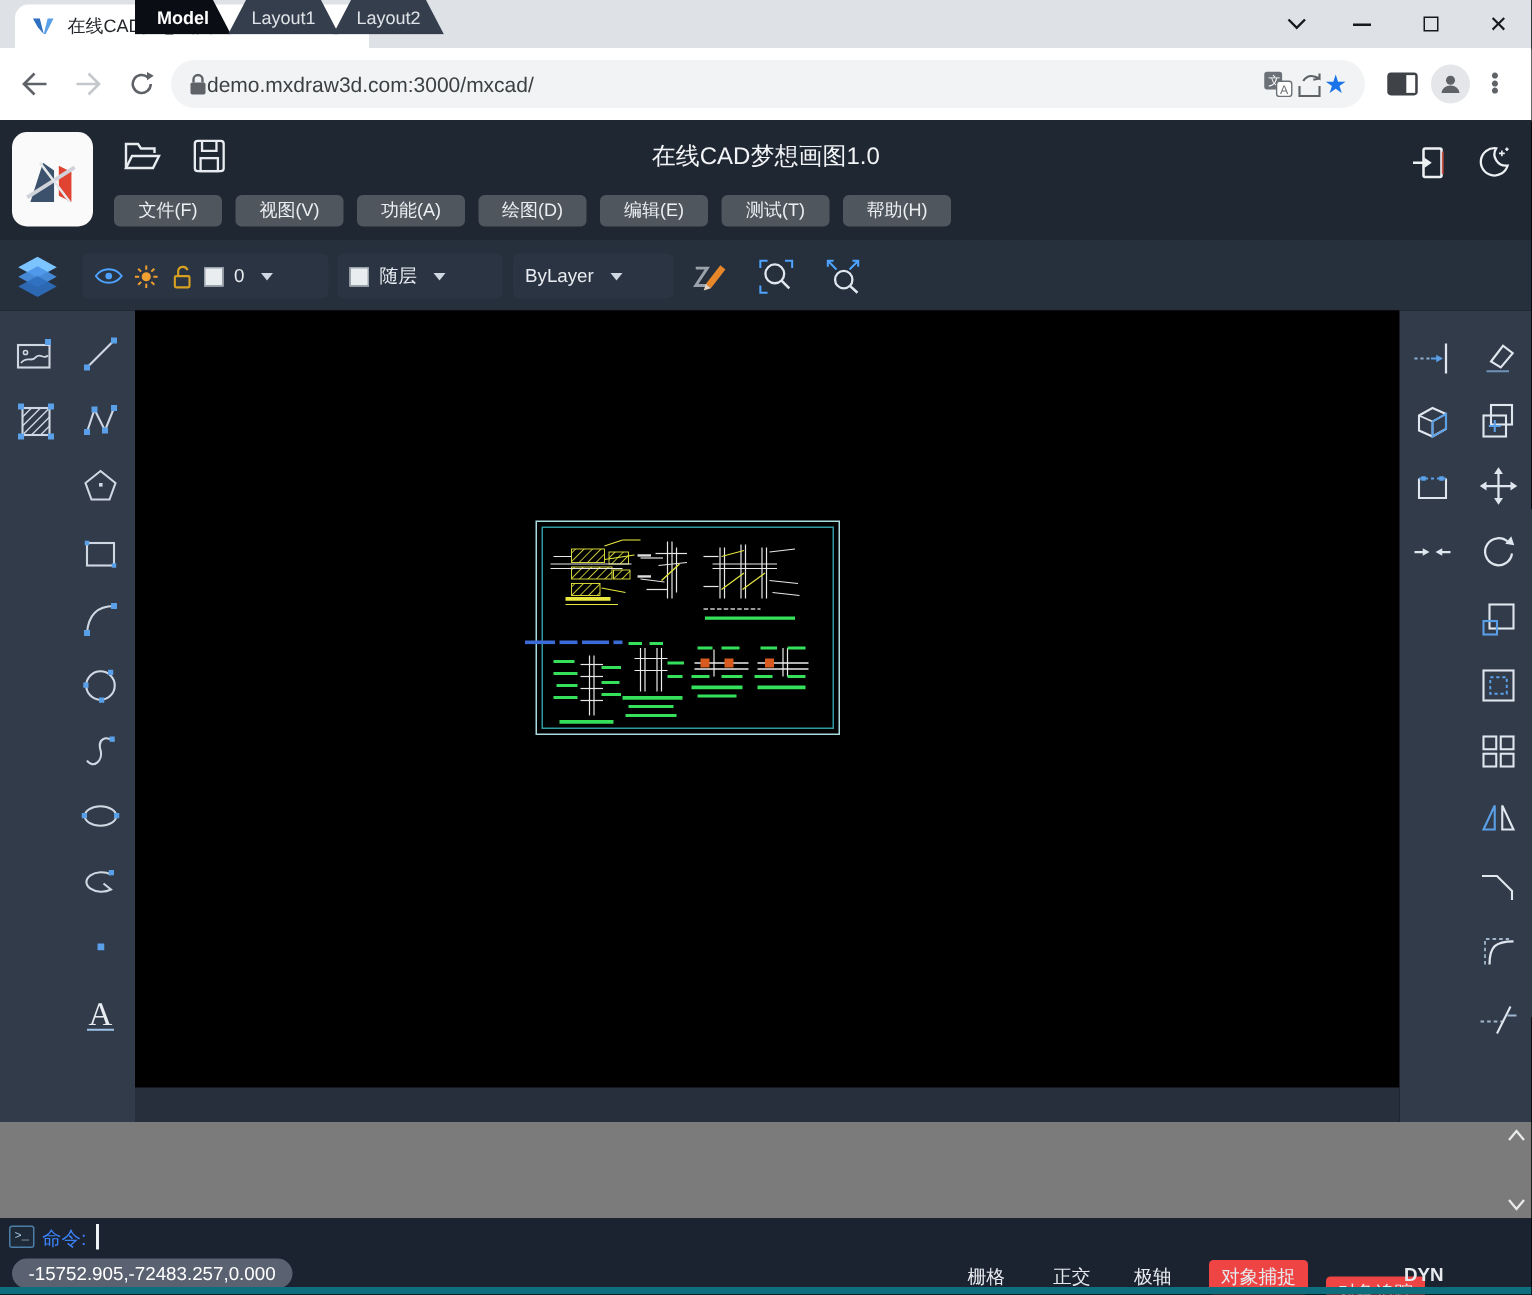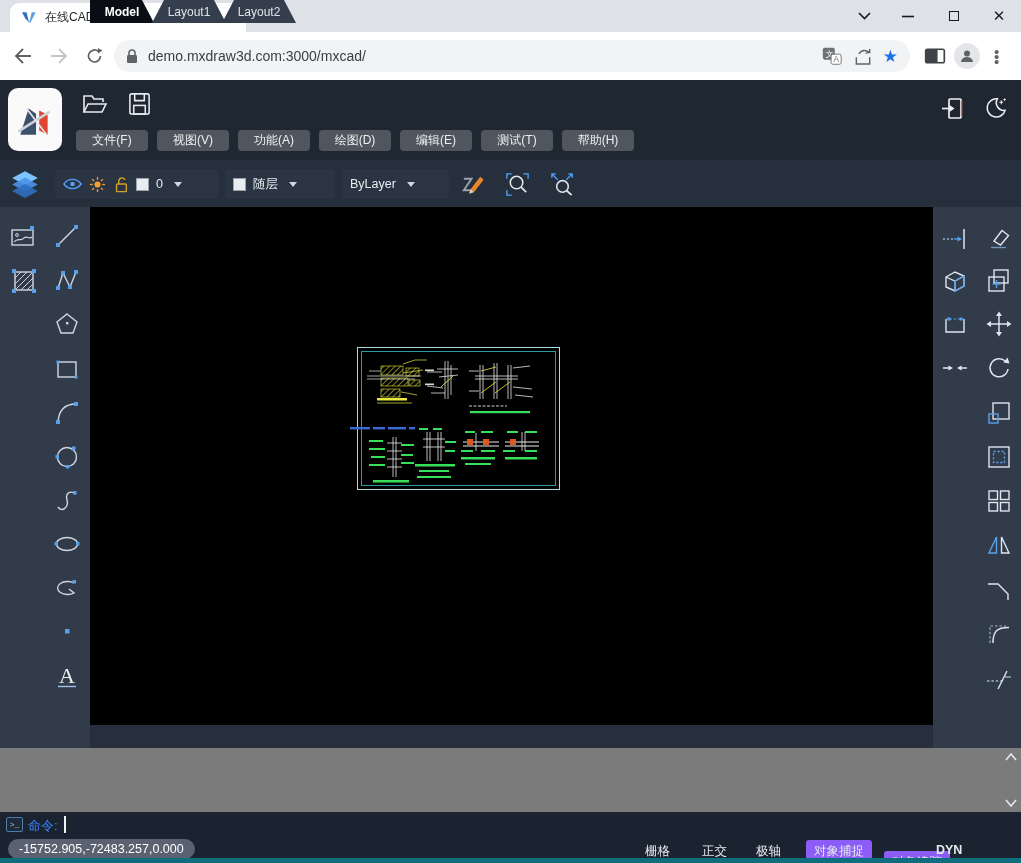--- a/index.html
+++ b/index.html
@@ -17,21 +17,21 @@
   .newtab { position:absolute; left:258px; top:4px; width:26px; height:26px; color:#444;
     font-size:19px; display:flex; align-items:center; justify-content:center; }
   .winctl { position:absolute; top:0; height:32px; display:flex; align-items:center;
     justify-content:center; color:#17191c; }
   .max-box { width:10px; height:10px; border:1.4px solid #17191c; }
 
   .addressbar { position:absolute; left:0; top:32px; width:1021px; height:48px; background:#fff;
     box-shadow:0 1px 0 #dadce0; }
   .nav-ico { position:absolute; top:50%; transform:translateY(-50%); display:flex; align-items:center; }
   .urlfield { position:absolute; left:114px; top:8px; width:796px; height:32px; background:#f1f3f4;
-    border-radius:16px; display:flex; align-items:center; padding:0 12px; gap:10px; }
+    border-radius:16px; display:flex; align-items:center; padding:0 12px; }
   .url-text { font-size:14px; color:#3c4043; flex:1; }
   .star { color:#1a73e8; font-size:17px; }
   .avatar-circle { width:26px; height:26px; border-radius:50%; background:#e4e6e9;
     display:flex; align-items:center; justify-content:center; }
   .kebab { color:#5f6368; font-size:15px; letter-spacing:0; line-height:5px; }
 
   
   .appheader { position:absolute; left:0; top:80px; width:1021px; height:80px; background:#1f2733; }
   .logo-card { position:absolute; left:8px; top:88px; width:54px; height:63px; background:#fafafa;
     border-radius:10px; display:flex; align-items:center; justify-content:center; }
@@ -72,21 +72,21 @@
   .hist-arrow { position:absolute; right:4px; width:12px; height:10px; }
   .statusbar { position:absolute; left:0; top:812px; width:1021px; height:51px; background:#1b2230; }
   .cmd-ico { position:absolute; left:6px; top:5px; width:17px; height:15px; background:#1f2a38;
     border:1px solid #4d7ea8; border-radius:2px; color:#a8c8e4; font-size:8px; line-height:13px;
     text-align:center; font-family:"Liberation Mono", monospace; }
   .cmd-label { position:absolute; left:28px; top:5px; color:#3b82f6; font-size:13px; }
   .cmd-cursor { position:absolute; left:64px; top:4px; width:1.5px; height:17px; background:#f0f3f6; }
   .coords { position:absolute; left:8px; top:27px; background:#5a6170; border-radius:10px;
     color:#ffffff; font-size:12.5px; padding:3px 11px; }
   .toggle { position:absolute; top:31px; color:#e6eaee; font-size:12.5px; cursor:pointer; }
-  .toggle.active { background:#8b5cf6; border-radius:3px; padding:3px 8px; top:28px; }
+  .toggle.active { background:#ef4444; border-radius:3px; padding:3px 8px; top:28px; }
   .dyn { font-weight:bold; }
   .tealbar { position:absolute; left:0; top:858px; width:1021px; height:5px; background:#0f6e7d; }
   .watermark { position:absolute; left:770px; top:836px; font-size:17px; letter-spacing:1px;
     color:rgba(165,172,180,0.38); pointer-events:none; z-index:9; white-space:nowrap; }
 
   svg { display:block; }
 </style>
 </head>
 <body>
 
@@ -195,20 +195,21 @@
       <path d="M2,20 l4,-8 h18 l-4,8 z" fill="none" stroke="#e8ecf0" stroke-width="1.6"></path>
     </svg>
   </span>
   <span class="abs" style="left:127px;top:91px;">
     <svg width="25" height="25" viewBox="0 0 26 26">
       <rect x="3" y="3" width="20" height="21" rx="2" fill="none" stroke="#e8ecf0" stroke-width="1.6"></rect>
       <path d="M8,3 v7 h10 v-7" fill="none" stroke="#e8ecf0" stroke-width="1.6"></path>
       <rect x="7" y="15" width="12" height="9" fill="none" stroke="#e8ecf0" stroke-width="1.6"></rect>
     </svg>
   </span>
+  <div class="app-title">在线CAD梦想画图1.0</div>
   <div class="menu-btn" style="left:76px;">文件(F)</div>
   <div class="menu-btn" style="left:157px;">视图(V)</div>
   <div class="menu-btn" style="left:238px;">功能(A)</div>
   <div class="menu-btn" style="left:319px;">绘图(D)</div>
   <div class="menu-btn" style="left:400px;">编辑(E)</div>
   <div class="menu-btn" style="left:481px;">测试(T)</div>
   <div class="menu-btn" style="left:562px;">帮助(H)</div>
   <span class="abs" style="left:941px;top:97px;">
     <svg width="22" height="23" viewBox="0 0 22 23">
       <rect x="8" y="2" width="12" height="19" rx="1" fill="none" stroke="#eef1f4" stroke-width="1.7"></rect>

